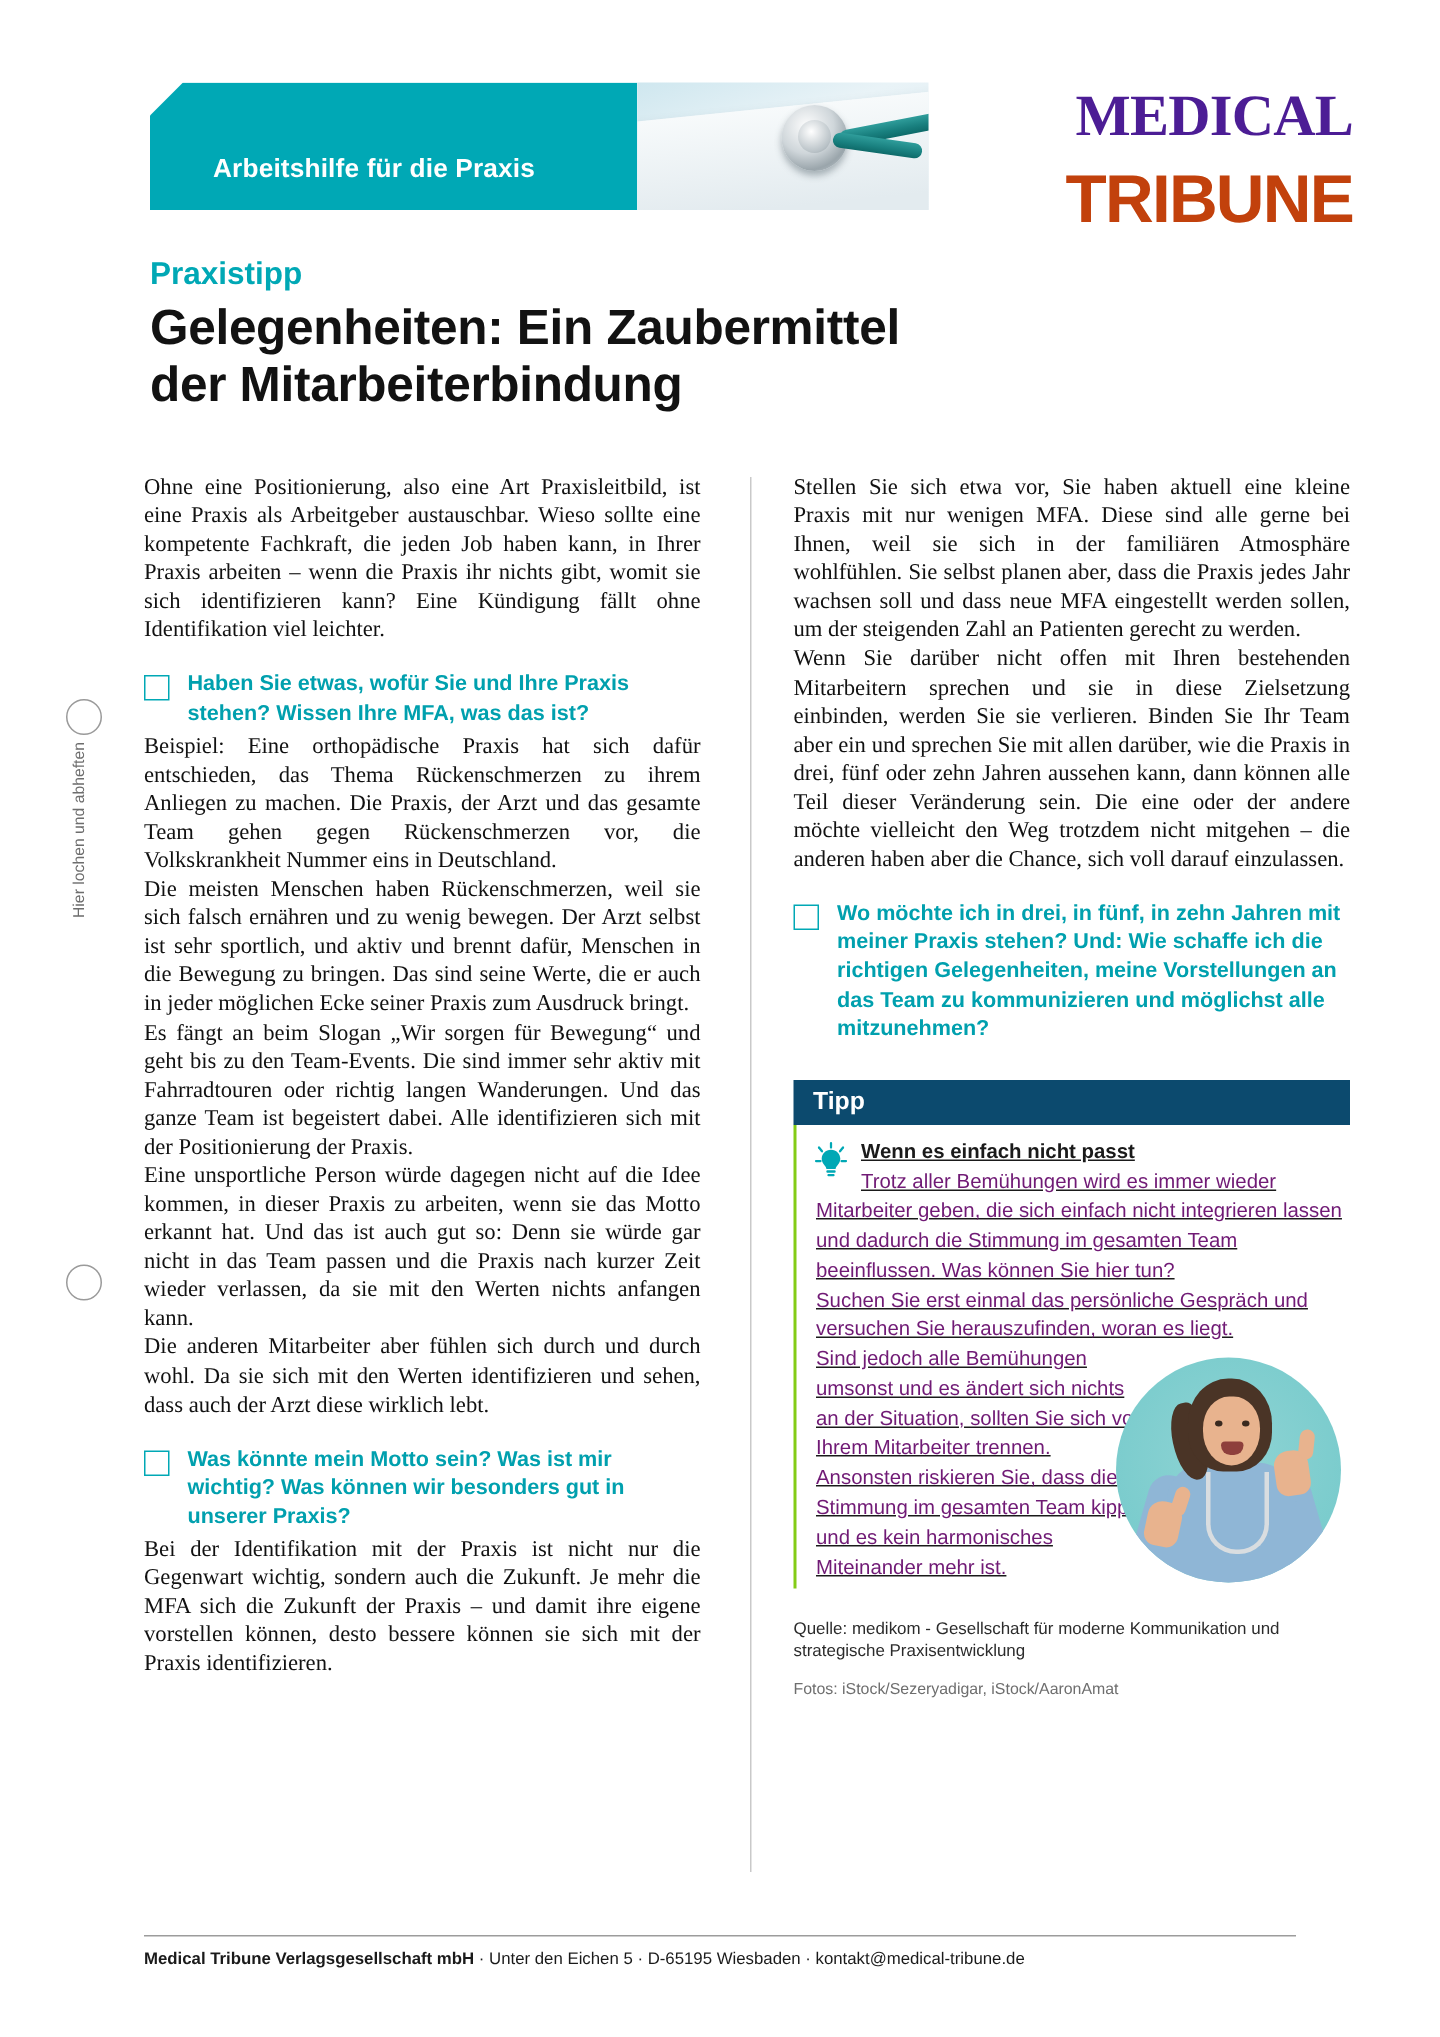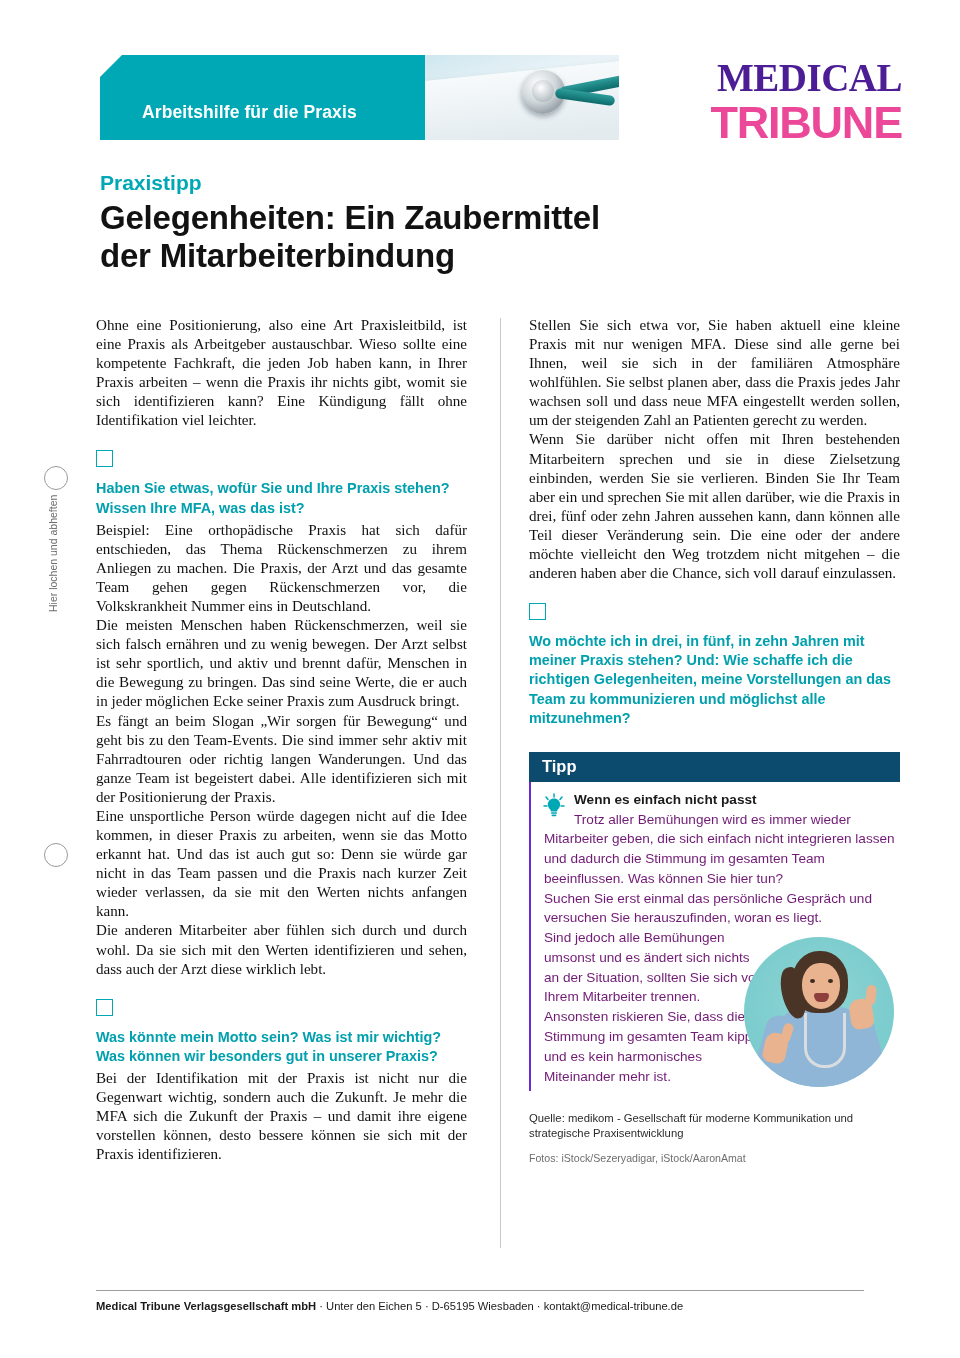--- a/index.html
+++ b/index.html
@@ -105,24 +105,24 @@
     font-weight: bold;
     font-size: 39px;
     color: #4c1d95;
     letter-spacing: -0.5px;
     display: block;
   }
   .logo-tribune {
     font-family: "Liberation Sans", sans-serif;
     font-weight: bold;
     font-size: 45px;
-    color: #ec4899;
+    color: #c2410c;
     letter-spacing: -1.2px;
     display: block;
-    margin-top: 6px;
+    margin-top: 16px;
   }
 
   
   .titlewrap {
     position: absolute;
     top: 170px;
     left: 100px;
     width: 800px;
     text-align: left;
   }
@@ -190,21 +190,20 @@
     color: #111111;
     hyphens: manual;
   }
 
   
   .qblock {
     display: flex;
     align-items: flex-start;
     gap: 12px;
     margin: 17px 0 3px 0;
-    flex-direction: column;
   }
   .qbox {
     flex: 0 0 auto;
     width: 15px;
     height: 15px;
     border: 1.6px solid #00a8b5;
     margin-top: 3px;
     background: #ffffff;
   }
   .qtext {
@@ -221,24 +220,25 @@
   }
   .tipp-head {
     background: #0c4a6e;
     color: #ffffff;
     font-size: 16.5px;
     font-weight: bold;
     padding: 5px 0 6px 13px;
     line-height: 1.15;
   }
   .tipp-body {
-    border-left: 2px solid #6d28d9;
+    border-left: 2px solid #84cc16;
     padding: 9px 0 0 13px;
     position: relative;
     min-height: 300px;
+    text-decoration: underline;
   }
   .bulb {
     position: absolute;
     left: 12px;
     top: 11px;
     width: 22px;
     height: 26px;
   }
   .bulb svg { display: block; }
   .tipp-lead {

